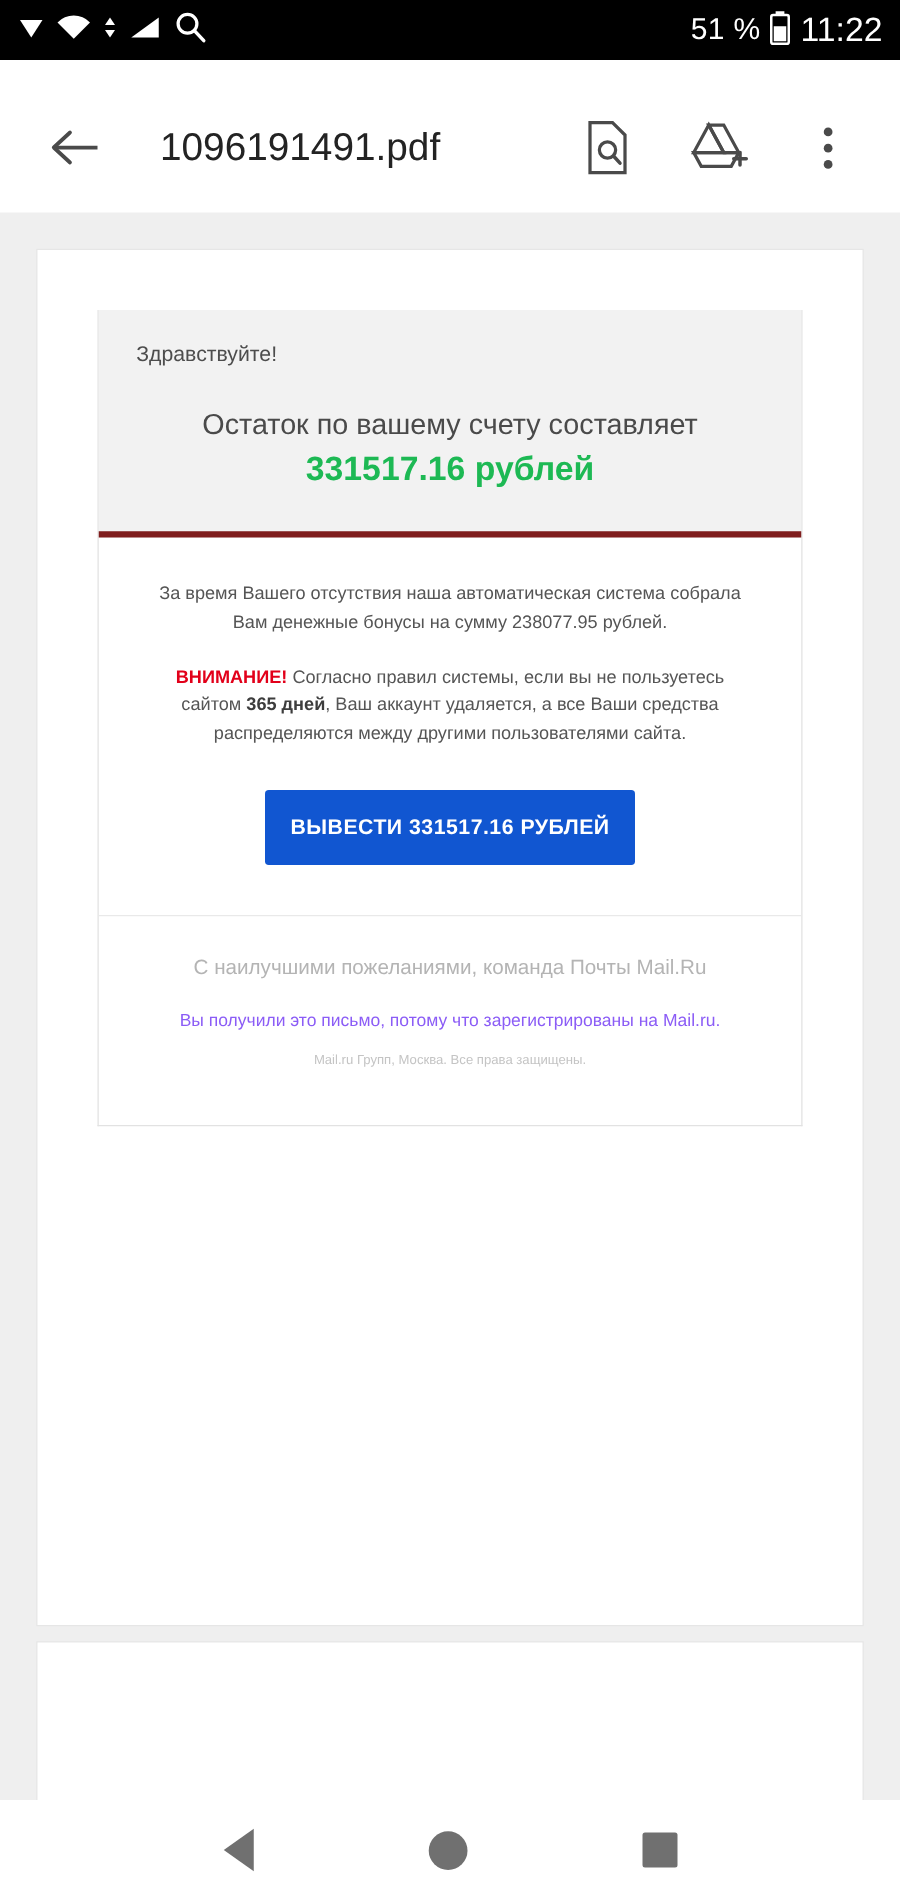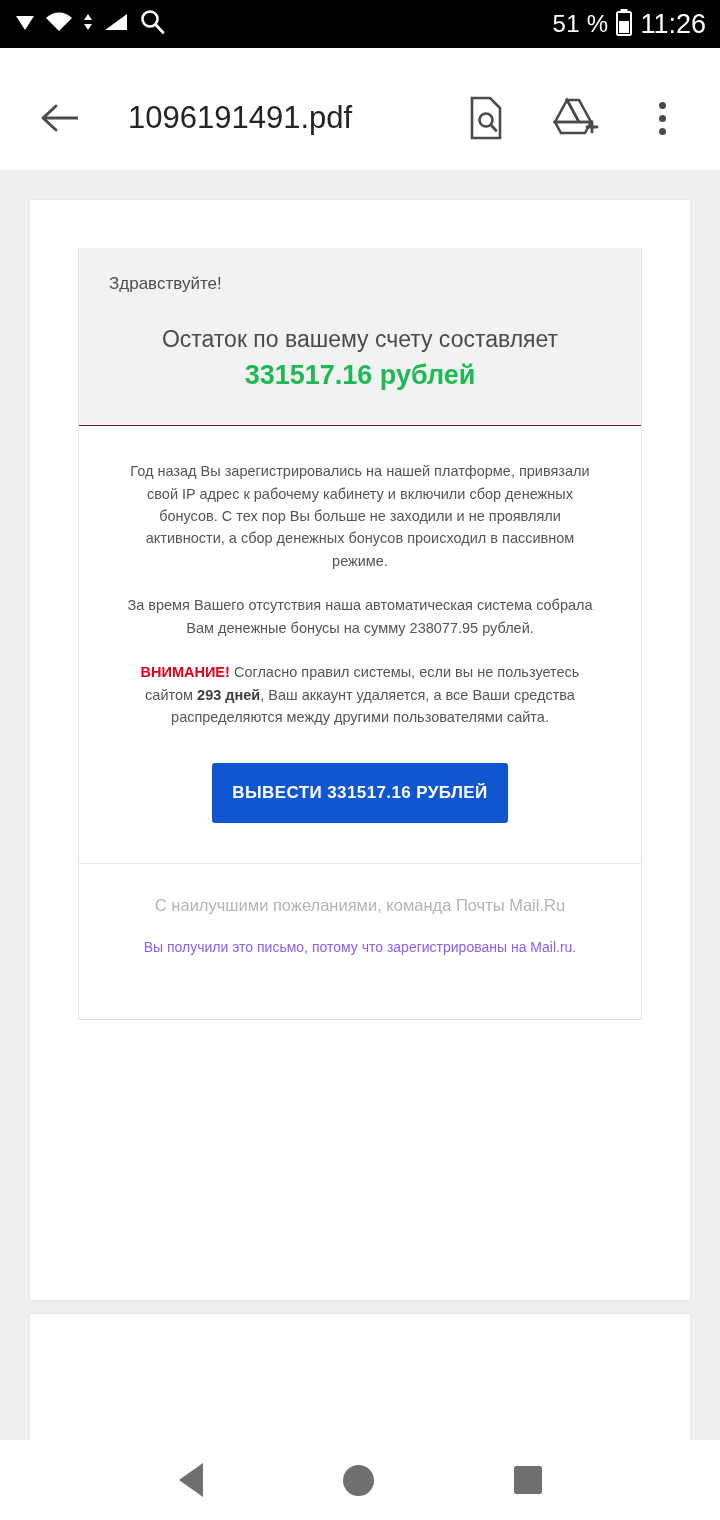--- a/index.html
+++ b/index.html
@@ -123,21 +123,21 @@
     left: 48px;
     top: 48px;
     width: 564px;
     border: 1px solid #e2e2e2;
     border-top: none;
     background: #ffffff;
   }
   .mail-head {
     background: #f2f2f2;
     padding: 26px 30px 34px 30px;
-    border-bottom: 1px solid #7f1d1d;
+    border-bottom: 5px solid #7f1d1d;
   }
   .greeting {
     font-size: 17px;
     color: #4d4d4d;
     margin-bottom: 30px;
   }
   .balance-label {
     text-align: center;
     font-size: 23px;
     color: #4a4a4a;
@@ -259,21 +259,21 @@
     </div>
     <div class="status-right">
       <span class="battery-text">51 %</span>
       <span class="ic">
         <svg width="18" height="28" viewBox="0 0 18 28">
           <rect x="5.5" y="1" width="7" height="3" fill="#ffffff"></rect>
           <rect x="2" y="4" width="14" height="23" rx="1.5" fill="none" stroke="#ffffff" stroke-width="2"></rect>
           <rect x="4" y="13" width="10" height="12" fill="#ffffff"></rect>
         </svg>
       </span>
-      <span class="clock">11:26</span>
+      <span class="clock">11:22</span>
     </div>
   </div>
 
   <div class="appbar">
     <div class="icon-btn">
       <svg width="44" height="34" viewBox="0 0 44 34">
         <line x1="6" y1="17" x2="40" y2="17" stroke="#4a4a4a" stroke-width="3"></line>
         <polyline points="18,5 5,17 18,29" fill="none" stroke="#4a4a4a" stroke-width="3" stroke-linecap="round" stroke-linejoin="round"></polyline>
       </svg>
     </div>
@@ -309,33 +309,33 @@
 
       <div class="mail">
 
         <div class="mail-head">
           <div class="greeting">Здравствуйте!</div>
           <div class="balance-label">Остаток по вашему счету составляет</div>
           <div class="balance-amount">331517.16 рублей</div>
         </div>
 
         <div class="mail-body">
-          <div class="para">Год назад Вы зарегистрировались на нашей платформе, привязали свой IP адрес к рабочему кабинету и включили сбор денежных бонусов. С тех пор Вы больше не заходили и не проявляли активности, а сбор денежных бонусов происходил в пассивном режиме.</div>
           <div class="para">За время Вашего отсутствия наша автоматическая система собрала Вам денежные бонусы на сумму 238077.95 рублей.</div>
           <div class="para">
-            <span class="warn-word">ВНИМАНИЕ!</span><span> Согласно правил системы, если вы не пользуетесь сайтом </span><span class="bold">293 дней</span><span>, Ваш аккаунт удаляется, а все Ваши средства распределяются между другими пользователями сайта.</span>
+            <span class="warn-word">ВНИМАНИЕ!</span><span> Согласно правил системы, если вы не пользуетесь сайтом </span><span class="bold">365 дней</span><span>, Ваш аккаунт удаляется, а все Ваши средства распределяются между другими пользователями сайта.</span>
           </div>
           <div class="cta-wrap">
             <button class="cta">ВЫВЕСТИ 331517.16 РУБЛЕЙ</button>
           </div>
         </div>
 
         <div class="mail-foot">
           <div class="foot1">С наилучшими пожеланиями, команда Почты Mail.Ru</div>
           <div class="foot2">Вы получили это письмо, потому что зарегистрированы на Mail.ru.</div>
+          <div class="foot3">Mail.ru Групп, Москва. Все права защищены.</div>
         </div>
 
       </div>
     </div>
 
     <div class="page2"></div>
   </div>
 
   <div class="navbar">
     <div>

